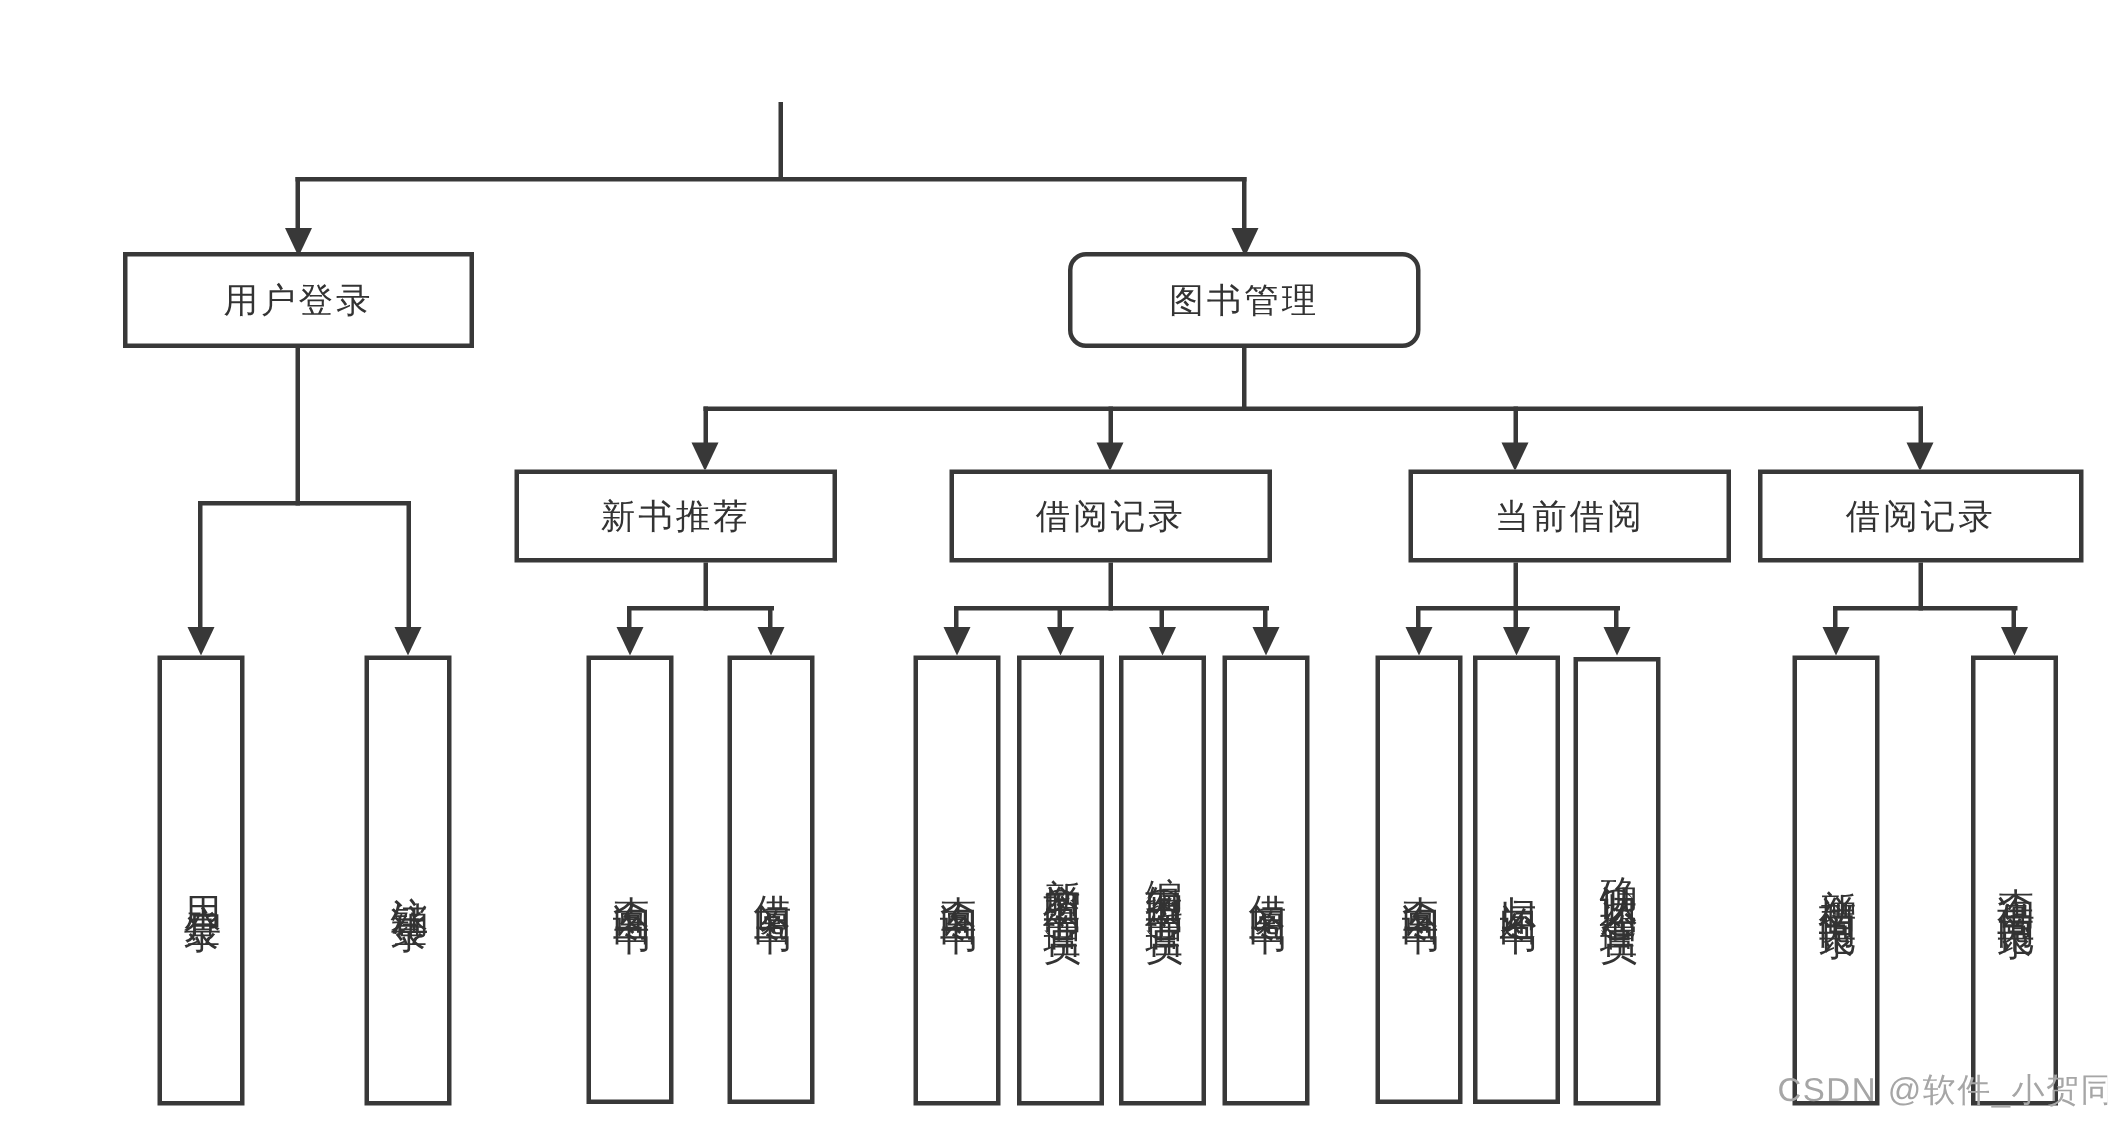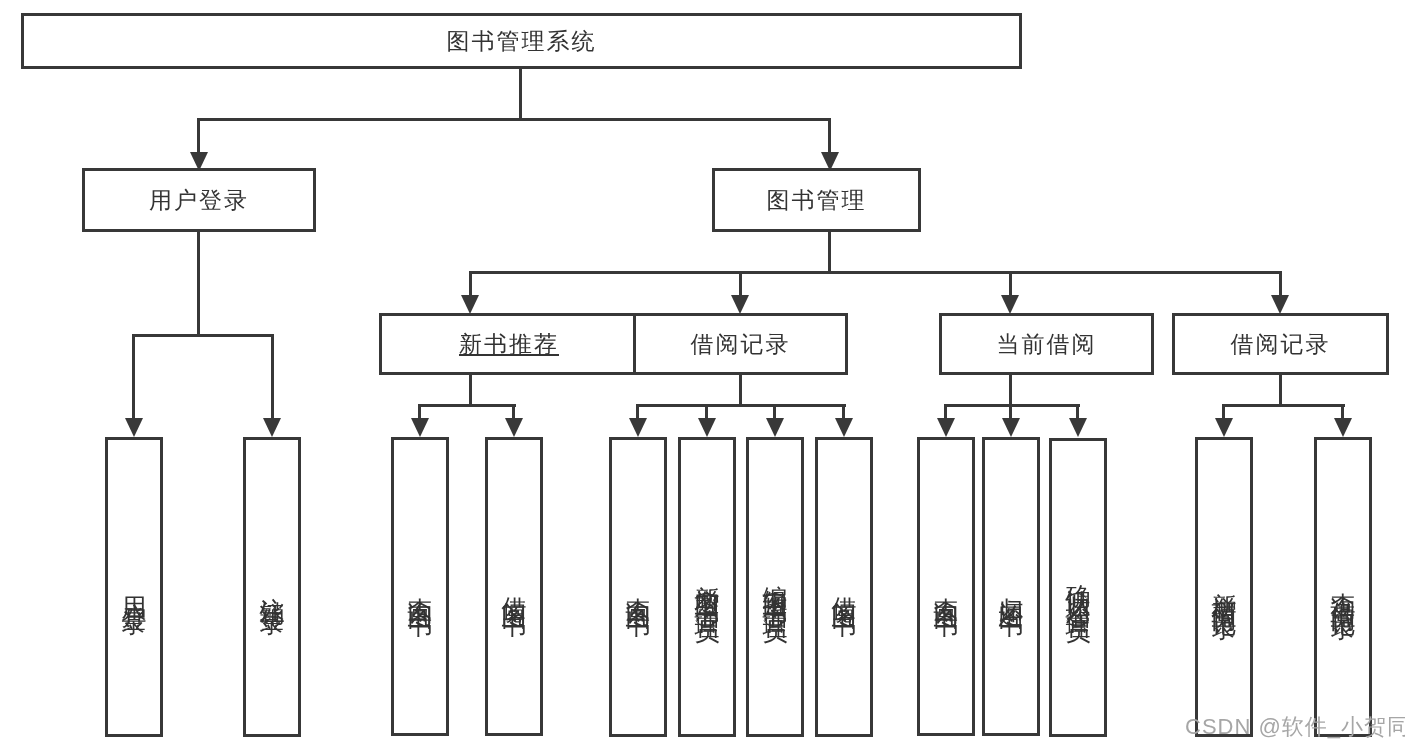--- a/index.html
+++ b/index.html
@@ -56,51 +56,50 @@
     color: #a6a6a6;
     white-space: nowrap;
     z-index: 5;
   }
 </style>
 </head>
 <body>
 
 <div id="canvas">
 
-  <div class="box hbox" style="left:21px; top:13px; width:1001px; height:56px;">图书管理系统</div>
 
   <div class="ln" style="left:519px; top:68px; width:3px; height:52px;"></div>
   <div class="ln" style="left:197px; top:118px; width:634px; height:3px;"></div>
   <div class="ln" style="left:197px; top:118px; width:3px; height:38px;"></div>
   <div class="arr" style="left:190px; top:152px;"></div>
   <div class="ln" style="left:828px; top:118px; width:3px; height:38px;"></div>
   <div class="arr" style="left:821px; top:152px;"></div>
 
   <div class="box hbox" style="left:82px; top:168px; width:234px; height:64px;">用户登录</div>
-  <div class="box hbox" style="left:712px; top:168px; width:209px; height:64px;">图书管理</div>
+  <div class="box hbox" style="left:712px; top:168px; width:235px; height:64px;border-radius:12px;">图书管理</div>
 
   <div class="ln" style="left:197px; top:232px; width:3px; height:105px;"></div>
   <div class="ln" style="left:132px; top:334px; width:142px; height:3px;"></div>
   <div class="ln" style="left:132px; top:334px; width:3px; height:86px;"></div>
   <div class="arr" style="left:125px; top:418px;"></div>
   <div class="ln" style="left:271px; top:334px; width:3px; height:86px;"></div>
   <div class="arr" style="left:263px; top:418px;"></div>
 
   <div class="ln" style="left:828px; top:232px; width:3px; height:42px;"></div>
   <div class="ln" style="left:469px; top:271px; width:813px; height:3px;"></div>
   <div class="ln" style="left:469px; top:271px; width:3px; height:26px;"></div>
   <div class="arr" style="left:461px; top:295px;"></div>
   <div class="ln" style="left:739px; top:271px; width:3px; height:26px;"></div>
   <div class="arr" style="left:731px; top:295px;"></div>
   <div class="ln" style="left:1009px; top:271px; width:3px; height:26px;"></div>
   <div class="arr" style="left:1001px; top:295px;"></div>
   <div class="ln" style="left:1279px; top:271px; width:3px; height:26px;"></div>
   <div class="arr" style="left:1271px; top:295px;"></div>
 
-  <div class="box hbox" style="left:379px; top:313px; width:260px; height:62px;text-decoration:underline;">新书推荐</div>
+  <div class="box hbox" style="left:343px; top:313px; width:215px; height:62px;">新书推荐</div>
   <div class="box hbox" style="left:633px; top:313px; width:215px; height:62px;">借阅记录</div>
   <div class="box hbox" style="left:903px; top:313px; width:215px; height:62px;margin-left:36px;">当前借阅</div>
   <div class="box hbox" style="left:1172px; top:313px; width:217px; height:62px;">借阅记录</div>
 
   <div class="ln" style="left:469px; top:373px; width:3px; height:34px;"></div>
   <div class="ln" style="left:418px; top:404px; width:98px; height:3px;"></div>
   <div class="ln" style="left:418px; top:404px; width:3px; height:17px;"></div>
   <div class="arr" style="left:411px; top:418px;"></div>
   <div class="ln" style="left:512px; top:404px; width:3px; height:17px;"></div>
   <div class="arr" style="left:505px; top:418px;"></div>

